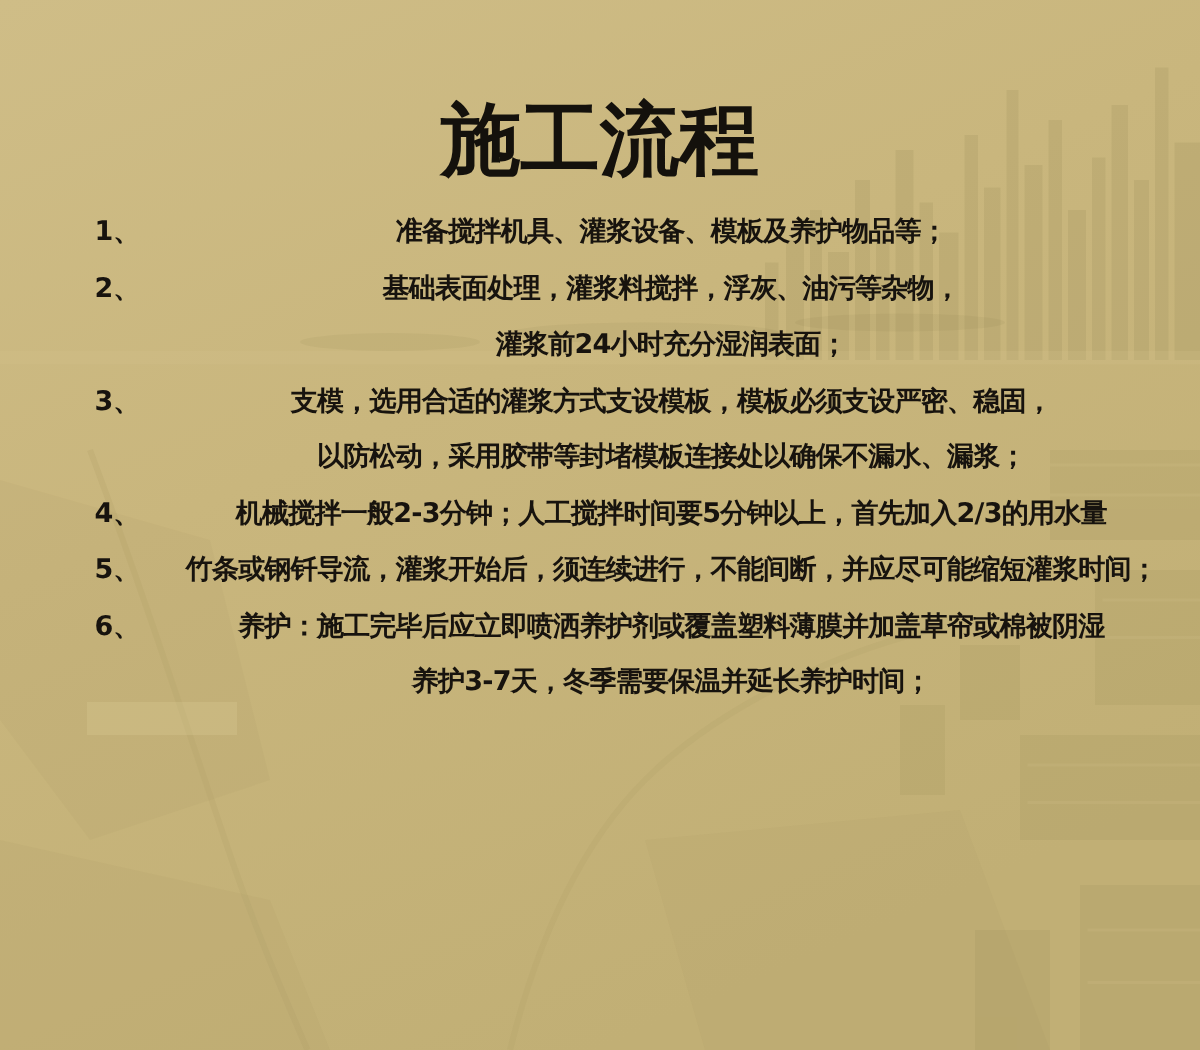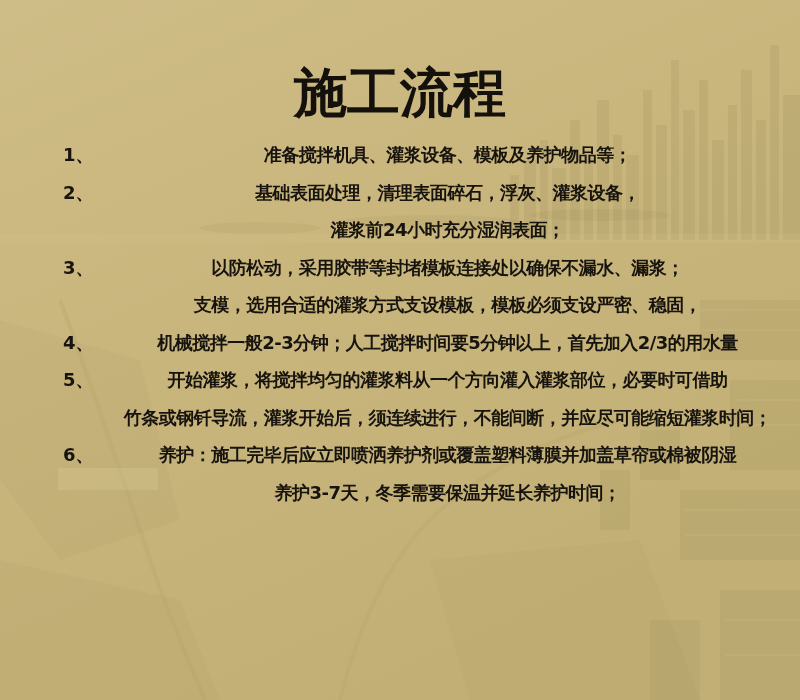--- a/index.html
+++ b/index.html
@@ -143,38 +143,37 @@
 
   <div class="list">
 
     <div class="item">
       <span class="num">1、</span>
       <p class="line">准备搅拌机具、灌浆设备、模板及养护物品等；</p>
     </div>
 
     <div class="item">
       <span class="num">2、</span>
-      <p class="line">基础表面处理，清理表面碎石，浮灰、灌浆设备，</p>
+      <p class="line">基础表面处理，灌浆料搅拌，浮灰、油污等杂物，</p>
       <p class="line">灌浆前24小时充分湿润表面；</p>
     </div>
 
     <div class="item">
       <span class="num">3、</span>
+      <p class="line">支模，选用合适的灌浆方式支设模板，模板必须支设严密、稳固，</p>
       <p class="line">以防松动，采用胶带等封堵模板连接处以确保不漏水、漏浆；</p>
-      <p class="line">支模，选用合适的灌浆方式支设模板，模板必须支设严密、稳固，</p>
     </div>
 
     <div class="item">
       <span class="num">4、</span>
       <p class="line">机械搅拌一般2-3分钟；人工搅拌时间要5分钟以上，首先加入2/3的用水量</p>
     </div>
 
     <div class="item">
       <span class="num">5、</span>
-      <p class="line">开始灌浆，将搅拌均匀的灌浆料从一个方向灌入灌浆部位，必要时可借助</p>
       <p class="line">竹条或钢钎导流，灌浆开始后，须连续进行，不能间断，并应尽可能缩短灌浆时间；</p>
     </div>
 
     <div class="item">
       <span class="num">6、</span>
       <p class="line">养护：施工完毕后应立即喷洒养护剂或覆盖塑料薄膜并加盖草帘或棉被阴湿</p>
       <p class="line">养护3-7天，冬季需要保温并延长养护时间；</p>
     </div>
 
   </div>

